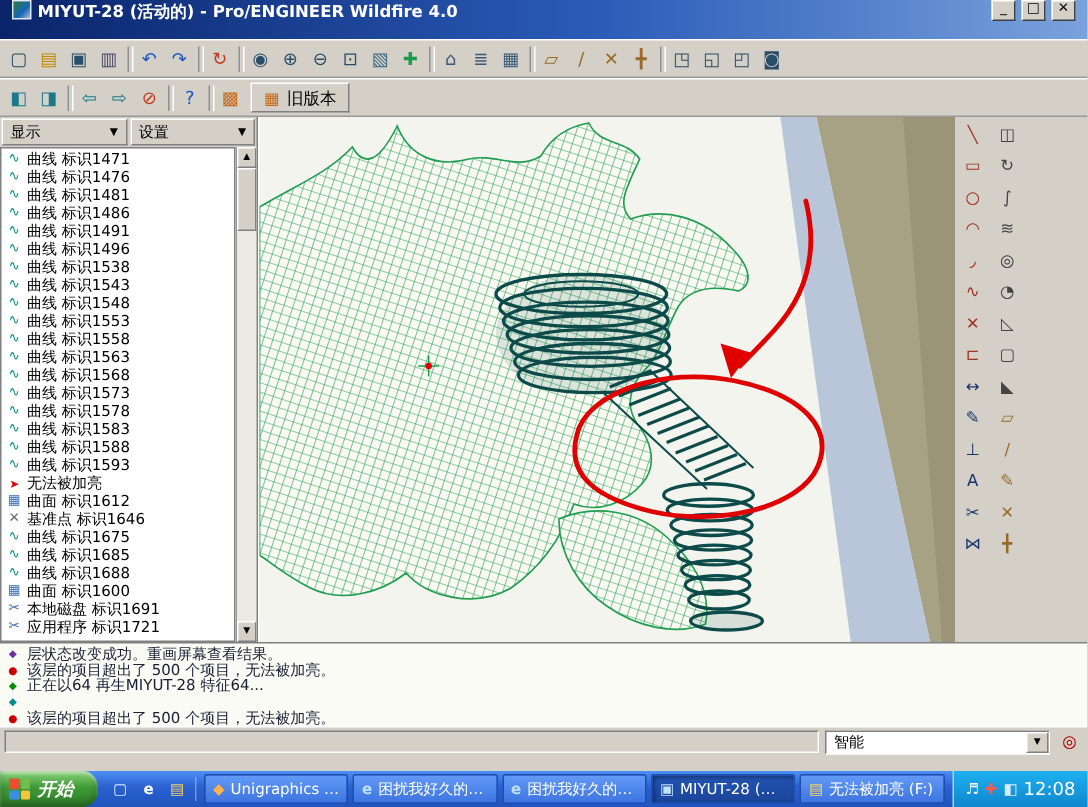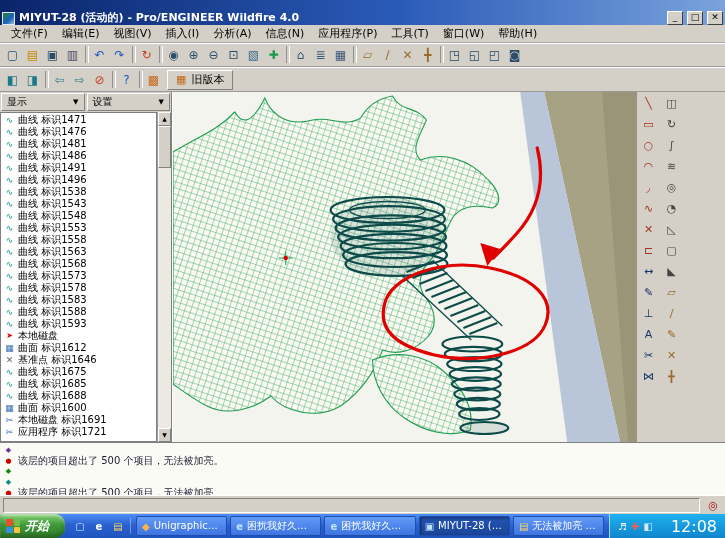--- a/index.html
+++ b/index.html
@@ -2,21 +2,21 @@
 <html style="--mesh-green: #1f9d50; --coil-teal: #0d4a4a; --annotation-red: #e00000; --band-blue: #b9c6da; --band-tan: #a8a285; --flag-red: #e94f2e; --flag-green: #6fbf4a; --flag-blue: #3b8de0; --flag-yellow: #f7c33d;"><head>
 <meta charset="utf-8">
 <style>
   *{margin:0;padding:0;box-sizing:border-box;}
   html,body{width:725px;height:538px;overflow:hidden;}
   body{font-family:"DejaVu Sans","Liberation Sans",sans-serif;font-size:11px;background:#d4d0c8;position:relative;color:#000;}
 
   .app{position:absolute;top:0;left:0;width:725px;height:514px;display:flex;flex-direction:column;}
 
   
-  .titlebar{height:26px;background:linear-gradient(90deg,#0a246a,#2a5bb8 55%,#7aa2dc);display:flex;align-items:flex-end;gap:4px;padding:0 2px;color:#fff;}
+  .titlebar{height:26px;background:linear-gradient(90deg,#0a246a,#2a5bb8 55%,#7aa2dc);display:flex;align-items:flex-start;gap:4px;padding:0 8px;color:#fff;}
   .app-icon{width:13px;height:13px;background:linear-gradient(135deg,#2e7d32,#1565c0 60%,#b0bec5);border:1px solid #dfe8f5;flex:0 0 auto;}
   .title-text{flex:1;font-weight:bold;font-size:11px;white-space:nowrap;overflow:hidden;}
   .win-btn{width:16px;height:14px;background:#d4d0c8;border:1px solid;border-color:#fff #404040 #404040 #fff;color:#000;font-size:9px;line-height:11px;text-align:center;flex:0 0 auto;}
 
   
   .menubar{height:18px;background:#d4d0c8;display:flex;align-items:center;padding-left:4px;border-bottom:1px solid #aaa;}
   .menu-item{padding:2px 7px;white-space:nowrap;font-size:11px;}
 
   
   .toolbar{height:26px;background:#d4d0c8;display:flex;align-items:center;padding:0 3px;gap:1px;border-bottom:1px solid #999;border-top:1px solid #fff;}
@@ -84,47 +84,35 @@
   .fr{background:var(--flag-red);} .fg{background:var(--flag-green);} .fb{background:var(--flag-blue);} .fy{background:var(--flag-yellow);}
   .ql{display:flex;gap:3px;padding:0 4px;border-right:1px solid rgba(255,255,255,.35);flex:0 0 auto;}
   .ql-icon{width:16px;height:16px;display:flex;align-items:center;justify-content:center;font-size:10px;font-weight:bold;}
   .tasks{flex:1;display:flex;gap:3px;overflow:hidden;padding:0 2px;}
   .task-btn{flex:1;max-width:112px;height:20px;background:linear-gradient(#639af6,#3d74e0);border:1px solid #1e4fae;border-radius:2px;color:#fff;display:flex;align-items:center;gap:4px;padding:0 5px;font-size:10px;overflow:hidden;white-space:nowrap;}
   .task-btn.active{background:linear-gradient(#2254b3,#1b459a);box-shadow:inset 1px 1px 3px rgba(0,0,0,.45);}
   .task-icon{flex:0 0 auto;font-size:10px;font-weight:bold;}
   .task-label{overflow:hidden;text-overflow:ellipsis;}
   .tray{height:24px;display:flex;align-items:center;gap:4px;padding:0 8px 0 8px;background:linear-gradient(#1fb0ef,#0f86cd);border-left:1px solid #9adcf8;color:#fff;font-size:10.5px;flex:0 0 auto;}
   .tray-icon{font-size:10px;}
-  .clock{font-size:16px;margin-left:14px;}
+  .clock{font-size:12px;}
 </style>
 </head>
 <body>
 
 <div class="app">
 
   <div class="titlebar">
     <span class="app-icon"></span>
     <span class="title-text">MIYUT-28 (活动的) - Pro/ENGINEER Wildfire 4.0</span>
     <span class="win-btn">_</span>
     <span class="win-btn">□</span>
     <span class="win-btn">✕</span>
   </div>
 
-  <div class="menubar">
-    <span class="menu-item">文件(F)</span>
-      <span class="menu-item">编辑(E)</span>
-      <span class="menu-item">视图(V)</span>
-      <span class="menu-item">插入(I)</span>
-      <span class="menu-item">分析(A)</span>
-      <span class="menu-item">信息(N)</span>
-      <span class="menu-item">应用程序(P)</span>
-      <span class="menu-item">工具(T)</span>
-      <span class="menu-item">窗口(W)</span>
-      <span class="menu-item">帮助(H)</span>
-  </div>
 
   <div class="toolbar">
     <span class="tbtn" style="color: rgb(42, 77, 105);">▢</span>
       <span class="tbtn" style="color: rgb(192, 138, 0);">▤</span>
       <span class="tbtn" style="color: rgb(42, 77, 105);">▣</span>
       <span class="tbtn" style="color: rgb(74, 74, 106);">▥</span>
       <span class="tbtn t-sep"></span>
       <span class="tbtn" style="color: rgb(26, 86, 196);">↶</span>
       <span class="tbtn" style="color: rgb(26, 86, 196);">↷</span>
       <span class="tbtn t-sep"></span>
@@ -251,21 +239,21 @@
             <div class="tree-item">
               <span class="tree-icon" style="color: rgb(11, 143, 143);">∿</span>
               <span class="tree-label">曲线 标识1588</span>
             </div>
             <div class="tree-item">
               <span class="tree-icon" style="color: rgb(11, 143, 143);">∿</span>
               <span class="tree-label">曲线 标识1593</span>
             </div>
             <div class="tree-item t-insert">
               <span class="tree-icon" style="color: rgb(221, 0, 0);">➤</span>
-              <span class="tree-label">本地磁盘</span>
+              <span class="tree-label">无法被加亮</span>
             </div>
             <div class="tree-item">
               <span class="tree-icon" style="color: rgb(58, 111, 181);">▦</span>
               <span class="tree-label">曲面 标识1612</span>
             </div>
             <div class="tree-item">
               <span class="tree-icon" style="color: rgb(102, 102, 102);">✕</span>
               <span class="tree-label">基准点 标识1646</span>
             </div>
             <div class="tree-item">
@@ -406,39 +394,45 @@
           <span class="tbtn" style="color: rgb(154, 106, 42);">✎</span>
           <span class="tbtn" style="color: rgb(154, 106, 42);">✕</span>
           <span class="tbtn" style="color: rgb(154, 106, 42);">╋</span>
       </div>
     </div>
   </div>
 
   <div class="msg-area">
     <div class="msg-line">
         <span class="msg-bullet" style="color: rgb(112, 48, 160);">◆</span>
+        <span class="msg-text">层状态改变成功。重画屏幕查看结果。</span>
       </div>
       <div class="msg-line">
         <span class="msg-bullet" style="color: rgb(208, 0, 0);">●</span>
         <span class="msg-text">该层的项目超出了 500 个项目，无法被加亮。</span>
       </div>
       <div class="msg-line">
         <span class="msg-bullet" style="color: rgb(10, 138, 10);">◆</span>
+        <span class="msg-text">正在以64 再生MIYUT-28 特征64...</span>
       </div>
       <div class="msg-line">
         <span class="msg-bullet" style="color: rgb(10, 138, 138);">◆</span>
       </div>
       <div class="msg-line">
         <span class="msg-bullet" style="color: rgb(208, 0, 0);">●</span>
         <span class="msg-text">该层的项目超出了 500 个项目，无法被加亮。</span>
       </div>
   </div>
 
   <div class="statusbar">
     <div class="status-field"></div>
+    <div class="filter-combo">
+      <span>智能</span>
+      <span class="combo-arrow">▼</span>
+    </div>
     <div class="status-icon">◎</div>
   </div>
 
 </div>
 
 <div class="taskbar">
   <div class="start-btn">
     <span class="flag">
         <span class="fr"></span>
         <span class="fg"></span>

